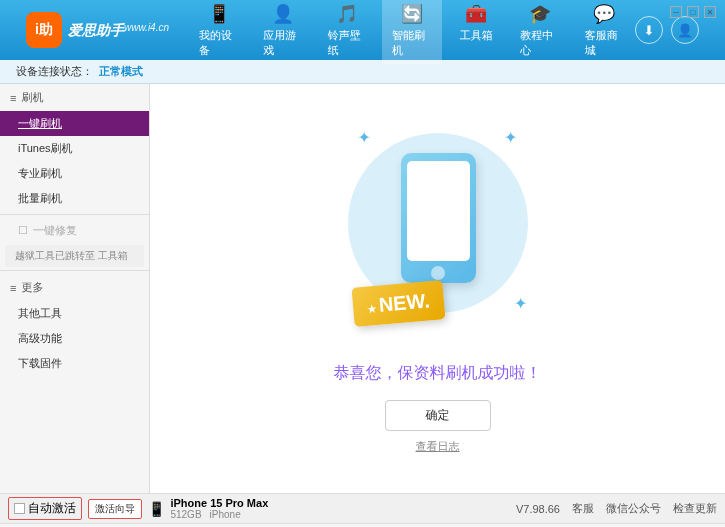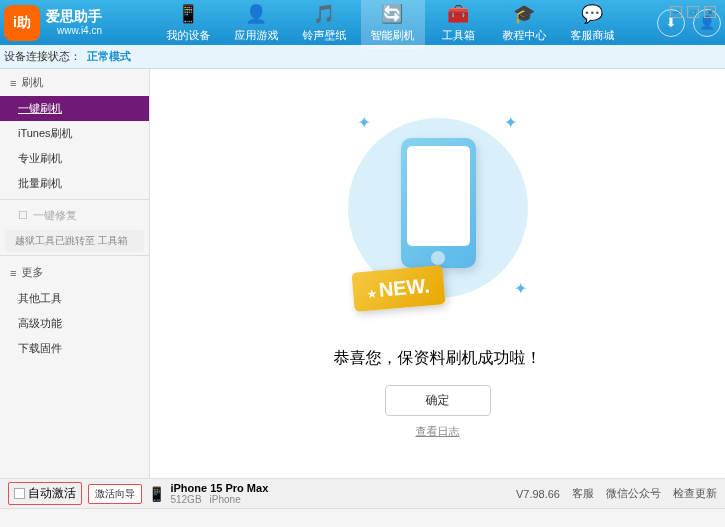--- a/index.html
+++ b/index.html
@@ -1,24 +1,24 @@
 <!DOCTYPE html>
 <html><head>
   <meta charset="utf-8">
   <style>
     * { box-sizing: border-box; margin: 0; padding: 0; }
     body { font-family: 'Microsoft YaHei', Arial, sans-serif; font-size: 12px; background: #f0f0f0; width: 725px; height: 527px; overflow: hidden; }
 
     
     .header {
       background: linear-gradient(180deg, #3bb3e8 0%, #1a8fd1 100%);
-      height: 45px;
-      display: flex;
-      align-items: center;
-      padding: 0 4px;
+      height: 60px;
+      display: flex;
+      align-items: center;
+      padding: 0 26px;
     }
     .logo {
       display: flex;
       align-items: center;
       color: white;
       margin-right: 20px;
       min-width: 100px;
     }
     .logo-icon {
       width: 36px;
@@ -26,21 +26,21 @@
       background: #ff6600;
       border-radius: 8px;
       display: flex;
       align-items: center;
       justify-content: center;
       color: white;
       font-weight: bold;
       font-size: 14px;
       margin-right: 6px;
     }
-    .logo-text { display: flex; flex-direction: column; line-height: 1.2; }
+    .logo-text { display: flex; flex-direction: row; line-height: 1.2; font-style: italic; }
     .logo-text span:first-child { font-size: 14px; font-weight: bold; }
     .logo-text span:last-child { font-size: 10px; opacity: 0.9; text-align: right; }
 
     .nav-items {
       display: flex;
       flex: 1;
       justify-content: center;
       gap: 4px;
     }
     .nav-item {
@@ -102,21 +102,21 @@
       display: flex;
       align-items: center;
       justify-content: center;
       font-size: 8px;
     }
 
     
     .status-bar {
       background: #e8f4fb;
       border-bottom: 1px solid #c5daea;
-      padding: 4px 4px;
+      padding: 4px 16px;
       font-size: 11px;
       color: #333;
       display: flex;
       align-items: center;
       gap: 6px;
     }
     .status-mode {
       color: #1a8fd1;
       font-weight: bold;
     }
@@ -253,21 +253,21 @@
       color: #5ab8e8;
       font-size: 16px;
     }
     .sparkle-tl { top: 5px; left: 20px; }
     .sparkle-tr { top: 5px; right: 20px; }
     .sparkle-br { bottom: 30px; right: 10px; }
 
     
     .success-text {
       font-size: 16px;
-      color: #000000;
+      color: #8b5cf6;
       margin-bottom: 16px;
     }
     .confirm-btn {
       background: white;
       border: 1px solid #ccc;
       border-radius: 4px;
       padding: 6px 40px;
       cursor: pointer;
       font-size: 12px;
       color: #333;

